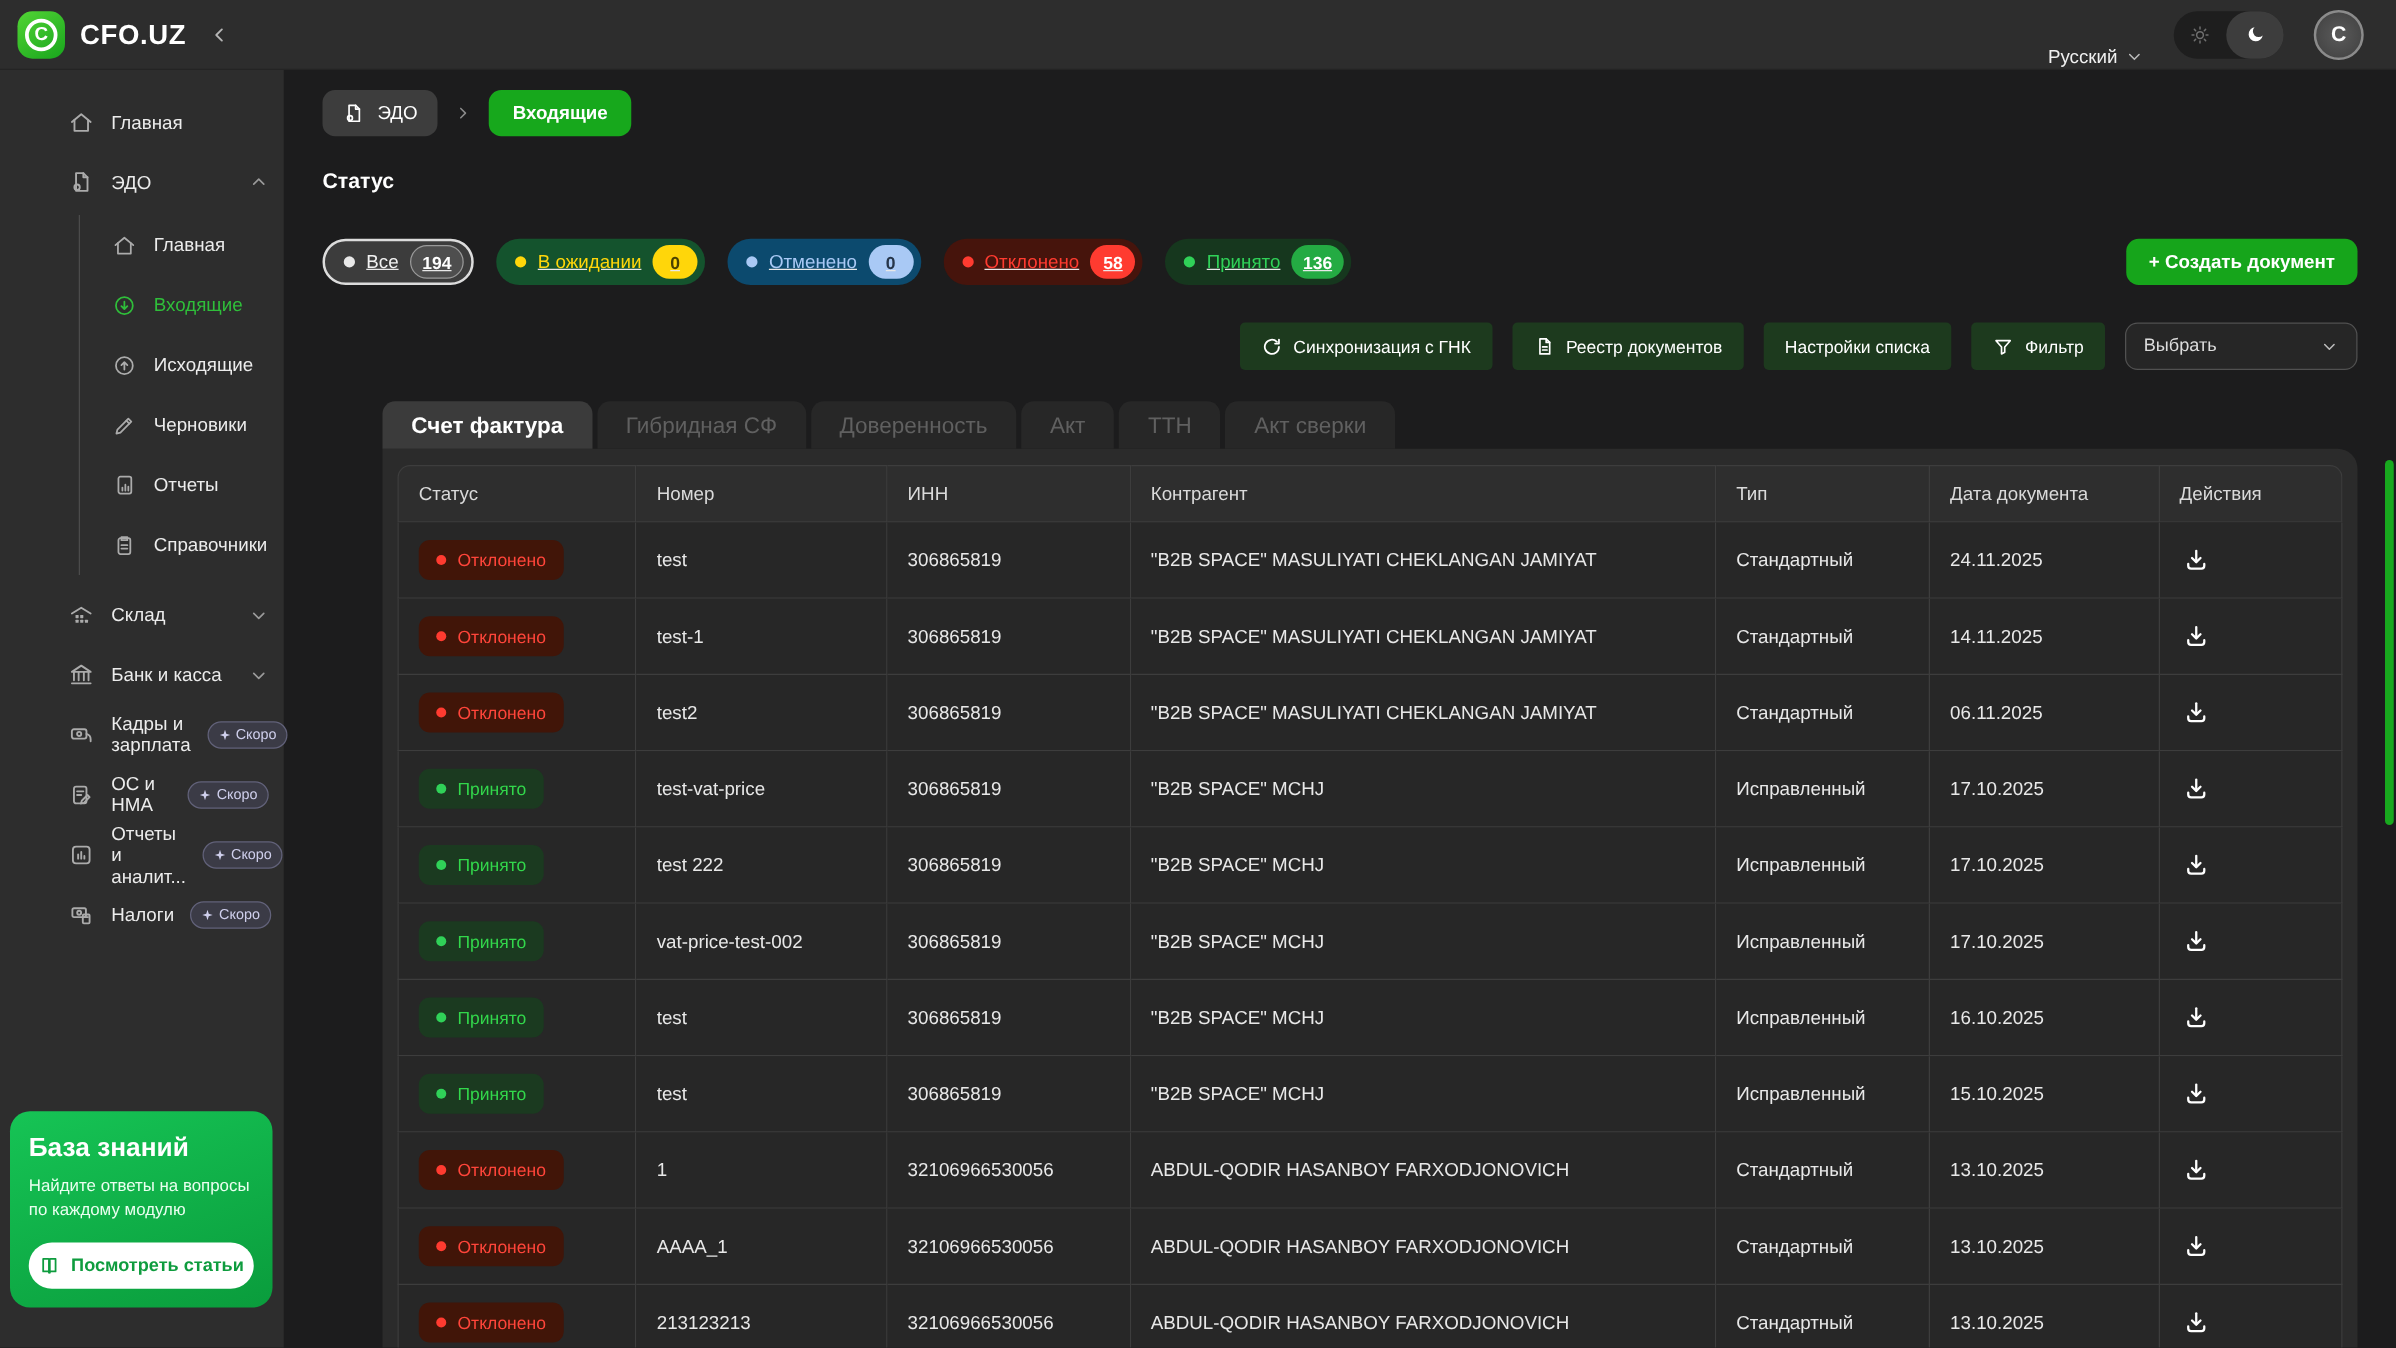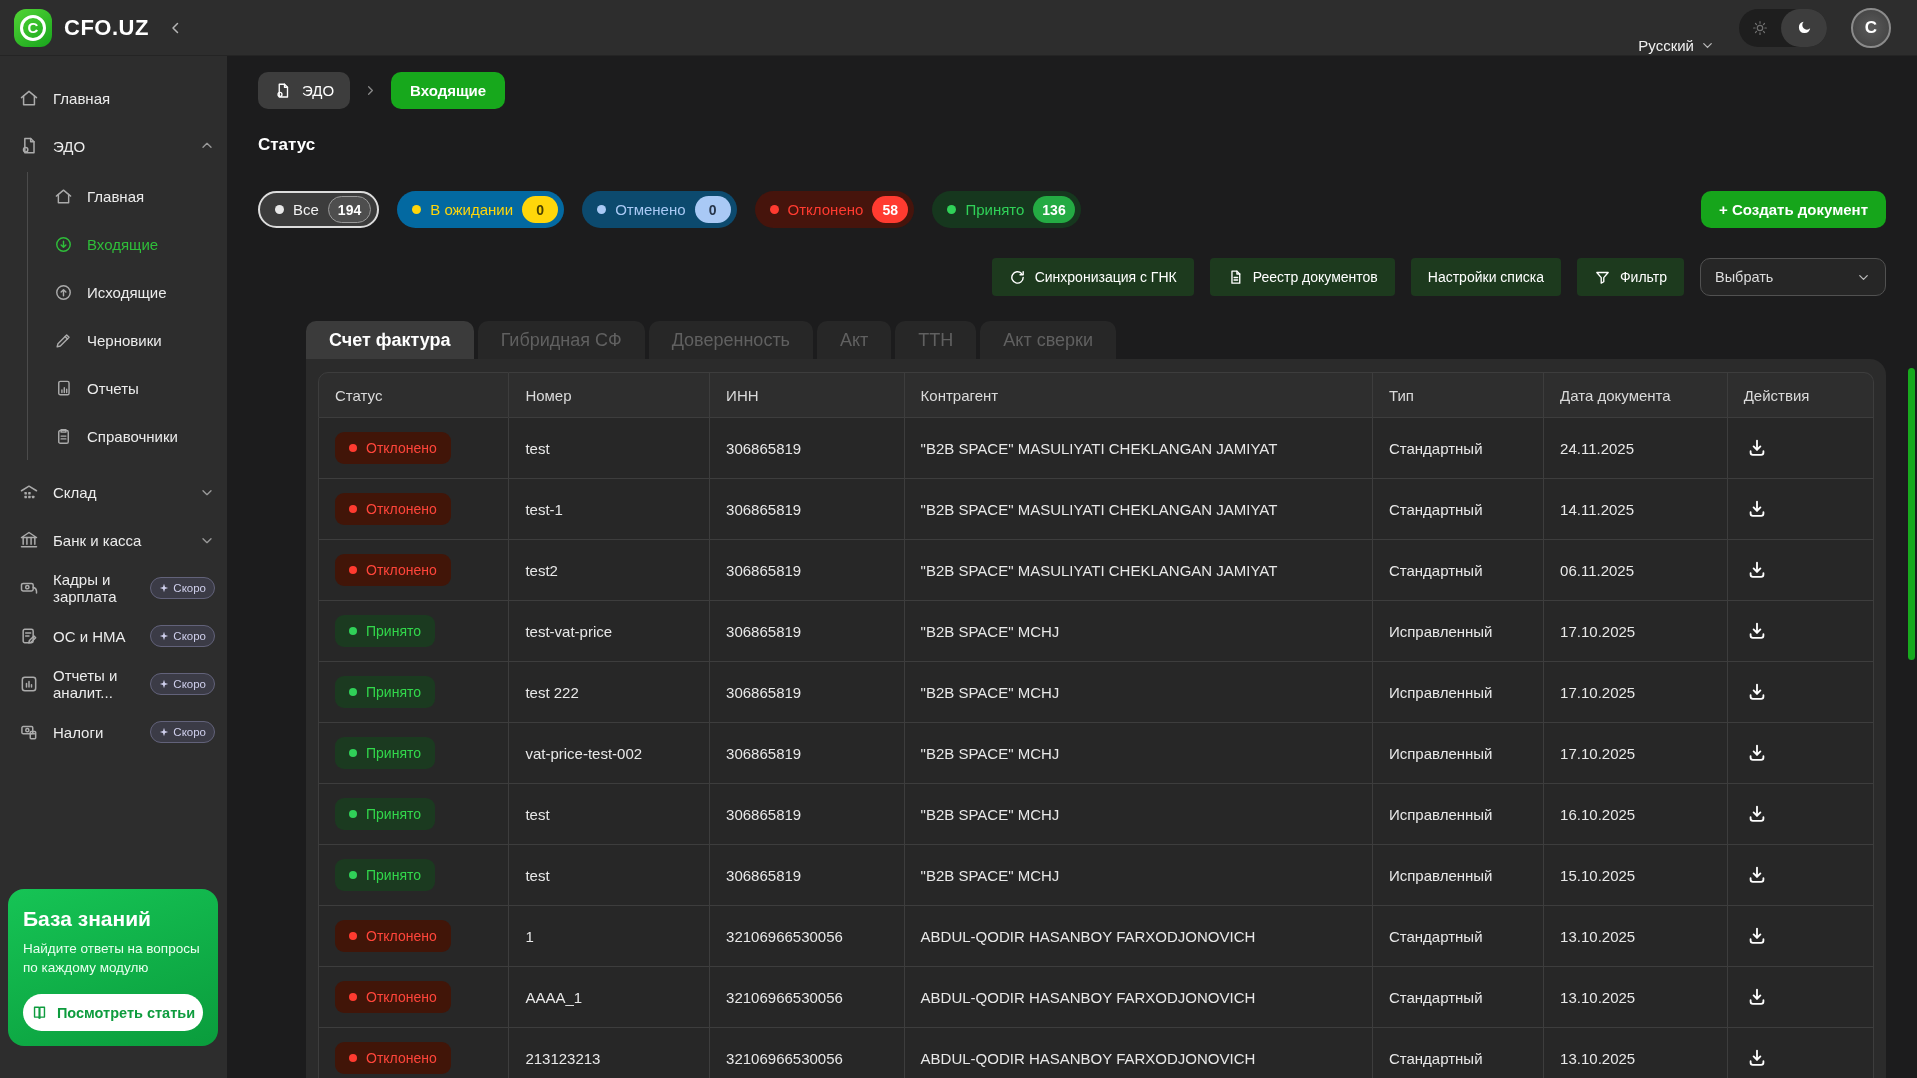--- a/index.html
+++ b/index.html
@@ -26,21 +26,21 @@
   .theme-sun { flex:1; display:flex; align-items:center; justify-content:center; color:#6f6f6f; }
   .theme-moon { width:46px; height:38px; border-radius:19px; background:#3d3d3d;
                 display:flex; align-items:center; justify-content:center; }
   .avatar { width:40px; height:40px; border-radius:50%; border:2px solid #8b8b8b;
             background:radial-gradient(circle at 50% 50%, #5a5a5a, #3f3f3f);
             display:flex; align-items:center; justify-content:center;
             font-size:17px; font-weight:700; color:#fff; cursor:pointer; }
 
   
   .sidebar { position:fixed; top:56px; left:0; width:227px; height:1022px; background:#2d2d2d; }
-  .nav { padding-top:18px; }
+  .nav { padding-top:18px;margin-left:36px; }
   .nav-item { height:48px; display:flex; align-items:center; gap:13px; padding:0 12px 0 18px;
               font-size:15px; color:#ececec; cursor:pointer; }
   .nav-item .ic { width:22px; display:flex; justify-content:center; color:#ababab; flex:none; }
   .chev { margin-left:auto; color:#9a9a9a; display:flex; }
   .edo-children { margin:2px 0 8px 27px; border-left:1px solid #4b4b4b; }
   .edo-children .nav-item { padding-left:24px; }
   .nav-item.active { color:#2fbe3a; }
   .nav-item.active .ic { color:#2fbe3a; }
   .soon { margin-left:auto; display:inline-flex; align-items:center; gap:4px; height:22px;
           padding:0 8px; border-radius:11px; border:1px solid #62627a; background:#3b3b46;
@@ -61,31 +61,31 @@
   .crumbs { display:flex; align-items:center; gap:13px; }
   .crumb-chip { height:37px; display:flex; align-items:center; gap:10px; padding:0 16px;
                 background:#3d3d3d; border-radius:10px; font-size:15px; color:#fff; cursor:pointer; }
   .crumb-sep { color:#8a8a8a; display:flex; }
   .crumb-current { height:37px; display:flex; align-items:center; padding:0 19px;
                    background:#17a81c; border-radius:10px; font-size:15px; font-weight:700;
                    color:#fff; cursor:pointer; }
   .status-heading { margin-top:26px; font-size:17px; font-weight:700; color:#fff; }
 
   .pills-row { margin-top:36px; display:flex; align-items:center; }
-  .pills { display:flex; gap:18px; }
+  .pills { display:flex; gap:18px;text-decoration:underline; }
   .pill { display:inline-flex; align-items:center; gap:9px; height:37px; border-radius:19px;
           padding:0 6px 0 15px; font-size:15px; cursor:pointer; }
   .pill .dot { width:9px; height:9px; border-radius:50%; }
   .pill .count { min-width:36px; height:27px; border-radius:14px; padding:0 9px;
                  display:flex; align-items:center; justify-content:center;
                  font-size:14px; font-weight:700; }
   .pill.tone-all { background:#3c3c3c; border:2px solid #dcdcdc; color:#f2f2f2; }
   .pill.tone-all .dot { background:#e8e8e8; }
   .pill.tone-all .count { background:#4e4e4e; border:1px solid #999; color:#fff; }
-  .pill.tone-yellow { background:#0369a1; color:#ffd60a; }
+  .pill.tone-yellow { background:#14532d; color:#ffd60a; }
   .pill.tone-yellow .dot { background:#ffd60a; }
   .pill.tone-yellow .count { background:#ffd60a; color:#4a4100; }
   .pill.tone-blue { background:#0c4a6e; color:#a9c9f5; }
   .pill.tone-blue .dot { background:#a9c9f5; }
   .pill.tone-blue .count { background:#a9c9f5; color:#26354a; }
   .pill.tone-red { background:#46140c; color:#ff3b30; }
   .pill.tone-red .dot { background:#ff3b30; }
   .pill.tone-red .count { background:#ff3b30; color:#fff; }
   .pill.tone-green { background:#16371e; color:#30d158; }
   .pill.tone-green .dot { background:#30d158; }

